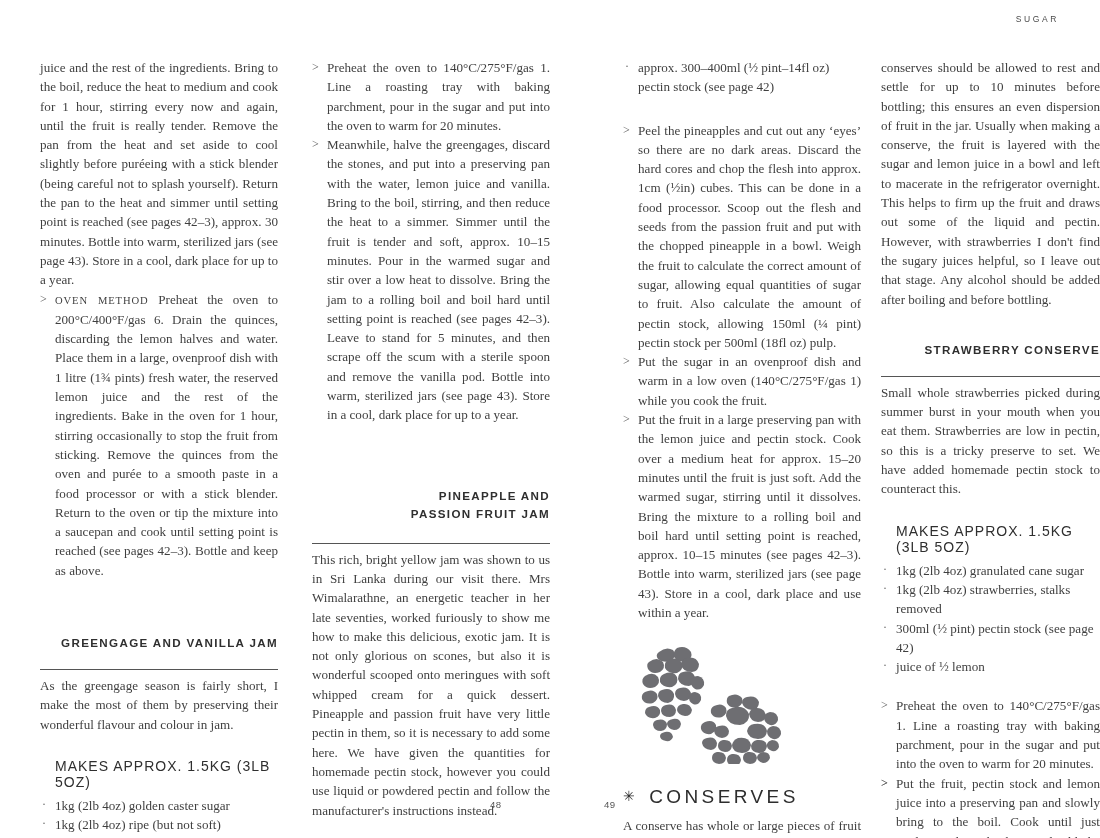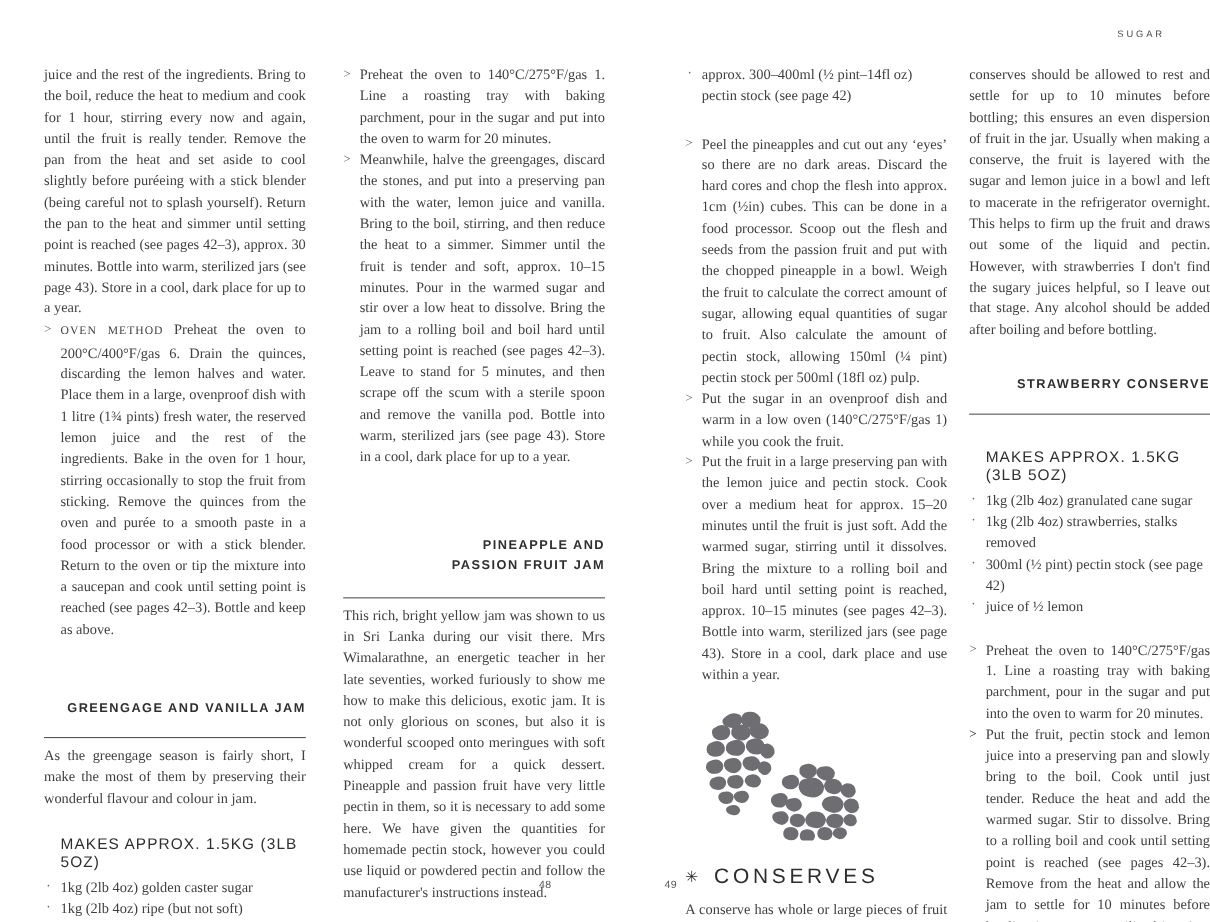--- a/index.html
+++ b/index.html
@@ -19,21 +19,21 @@
   .page-spread {
     position: relative;
     width: 1100px;
     height: 838px;
     box-sizing: border-box;
   }
 
   
   .running-head {
     position: absolute;
-    top: 26px;
+    top: 14px;
     right: 41px;
     font-family: "Liberation Sans", sans-serif;
     font-size: 8.5px;
     letter-spacing: 2.6px;
     color: #4a4a4a;
     font-weight: 400;
   }
 
   
   .columns {
@@ -340,20 +340,21 @@
       <p class="para-plain">A conserve has whole or large pieces of fruit suspended in a thick syrup. Unlike most jams,</p>
     </div>
 
     <div class="col col-4">
       <p class="para">conserves should be allowed to rest and settle for up to 10 minutes before bottling; this ensures an even dispersion of fruit in the jar. Usually when making a conserve, the fruit is layered with the sugar and lemon juice in a bowl and left to macerate in the refrigerator overnight. This helps to firm up the fruit and draws out some of the liquid and pectin. However, with strawberries I don't find the sugary juices helpful, so I leave out that stage. Any alcohol should be added after boiling and before bottling.</p>
 
       <div class="sp-34"></div>
 
       <div class="recipe-heading">STRAWBERRY CONSERVE</div>
       <div class="sp-6"></div>
+      <p class="para">Small whole strawberries picked during summer burst in your mouth when you eat them. Strawberries are low in pectin, so this is a tricky preserve to set. We have added homemade pectin stock to counteract this.</p>
 
       <div class="sp-24"></div>
       <div class="makes">MAKES APPROX. 1.5KG (3LB 5OZ)</div>
       <div class="sp-6"></div>
       <ul class="ingredients">
         <li><span class="dot">·</span><span>1kg (2lb 4oz) granulated cane sugar</span></li>
         <li><span class="dot">·</span><span>1kg (2lb 4oz) strawberries, stalks removed</span></li>
         <li><span class="dot">·</span><span>300ml (½ pint) pectin stock (see page 42)</span></li>
         <li><span class="dot">·</span><span>juice of ½ lemon</span></li>
       </ul>

